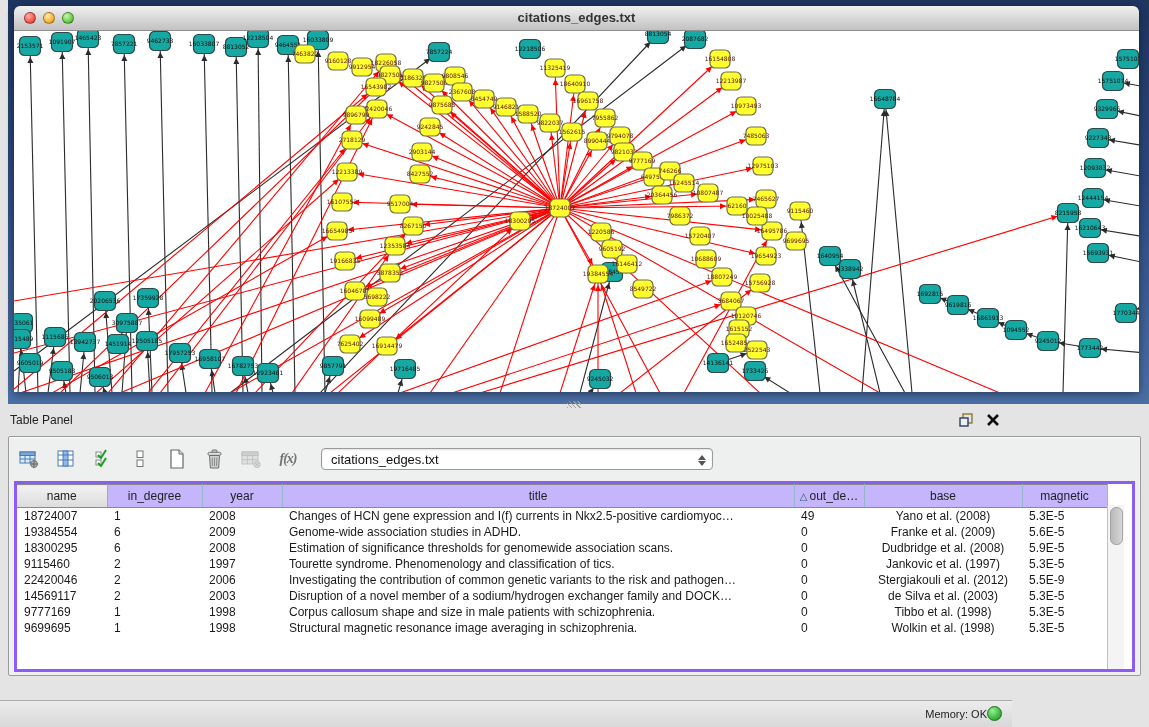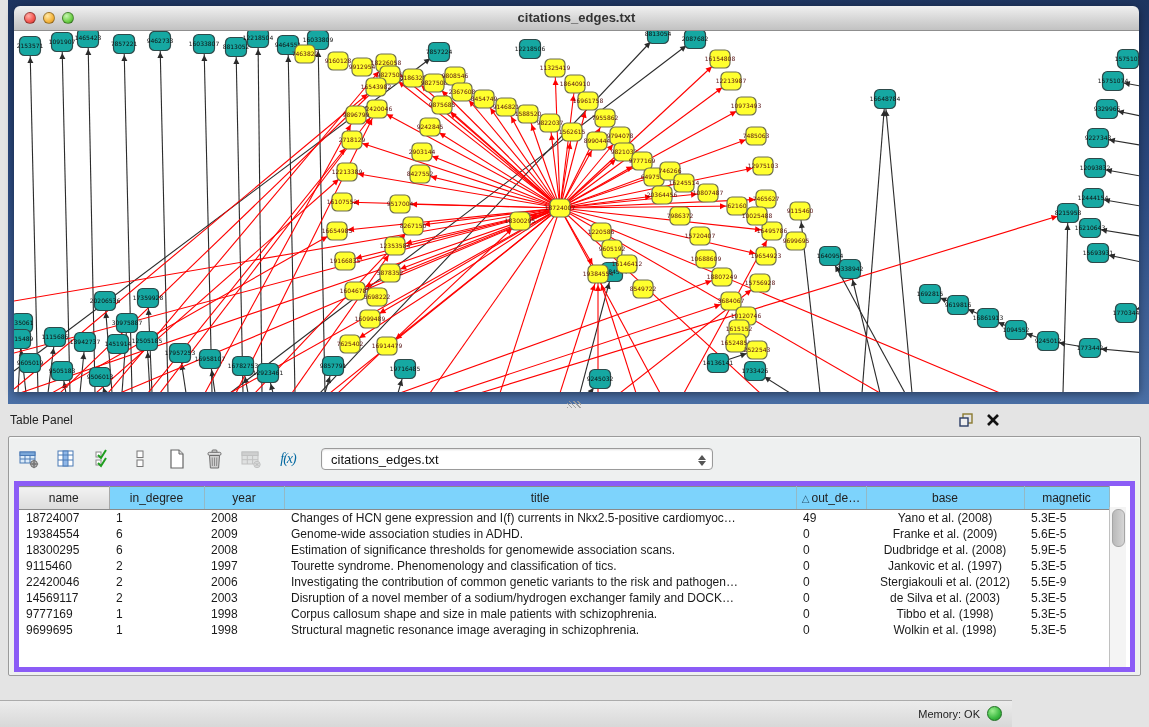--- a/index.html
+++ b/index.html
@@ -28,35 +28,35 @@
   .table-panel{position:absolute;left:0;top:404px;width:1012px;height:323px;background:#e4e4e4;}
   .splitter-handle{position:absolute;left:567px;top:-3px;width:14px;height:7px;
     background:repeating-linear-gradient(45deg,#9a9a9a 0 1px,transparent 1px 3px);opacity:.9;}
   .panel-titlebar{position:absolute;left:0;top:4px;width:100%;height:24px;}
   .panel-title{position:absolute;left:10px;top:5px;font-size:12px;color:#222;}
   .panel-actions{position:absolute;right:12px;top:4px;display:flex;gap:12px;align-items:center;}
   .panel-body{position:absolute;left:8px;top:32px;width:1131px;height:238px;
     background:#eef0f0;border:1px solid #9a9a9a;border-radius:2px;box-shadow:inset 0 1px 2px rgba(255,255,255,.8);}
   .toolbar{position:absolute;left:8px;top:6px;height:32px;display:flex;align-items:center;gap:13px;}
   .tb-icon{width:24px;height:22px;display:inline-flex;align-items:center;justify-content:center;}
-  .fx{font-family:"Liberation Serif","DejaVu Serif",serif;font-style:italic;font-weight:normal;
-      font-size:14px;color:#0369a1;letter-spacing:-1px;}
+  .fx{font-family:"Liberation Serif","DejaVu Serif",serif;font-style:italic;font-weight:bold;
+      font-size:14px;color:#737373;letter-spacing:-1px;}
   .combo{position:relative;margin-left:8px;width:392px;height:22px;background:#fff;
     border:1px solid #9a9a9a;border-radius:4px;box-shadow:inset 0 1px 2px rgba(0,0,0,.12);
     font-size:13px;color:#111;line-height:22px;padding-left:9px;box-sizing:border-box;}
   .combo .arrows{position:absolute;right:5px;top:2px;width:10px;height:18px;display:flex;
     flex-direction:column;align-items:center;justify-content:center;gap:1px;}
   .combo .arrows span{display:block;width:0;height:0;border-left:4px solid transparent;border-right:4px solid transparent;}
   .arr-up{border-bottom:5px solid #555;}
   .arr-dn{border-top:5px solid #555;}
 
   .table-region{position:absolute;left:5px;top:44px;right:5px;bottom:3px;background:#fff;
-    border:5px solid #8b5cf6;overflow:hidden;}
+    border:3px solid #8b5cf6;overflow:hidden;}
   table.data{border-collapse:collapse;table-layout:fixed;width:1090px;font-size:12px;color:#1a1a1a;}
-  table.data th{height:20px;background:#7dd3fc;border-top:1px solid #8a8a8a;border-bottom:1px solid #8a8a8a;
+  table.data th{height:20px;background:#c4b5fd;border-top:1px solid #8a8a8a;border-bottom:1px solid #8a8a8a;
     border-right:1px solid #93b9c6;font-weight:normal;font-size:12px;color:#222;text-align:center;
     overflow:hidden;white-space:nowrap;}
   table.data th.rowhead{background:linear-gradient(180deg,#f2f2f2,#dcdcdc);border-right:1px solid #a9a9a9;}
   table.data td{height:16px;padding:0 0 0 7px;overflow:hidden;white-space:nowrap;text-overflow:ellipsis;}
   table.data td.c{text-align:center;padding:0;}
   .sort-tri{color:#2b5a77;font-size:10px;margin-right:2px;}
   .vscroll{position:absolute;left:1090px;top:21px;width:16px;bottom:0;background:#f4f4f4;
     border-left:1px solid #c0c0c0;}
   .vthumb{position:absolute;left:2px;top:2px;width:11px;height:36px;border-radius:6px;
     background:linear-gradient(90deg,#b9b9b9,#d6d6d6);border:1px solid #a5a5a5;}
@@ -64,21 +64,21 @@
   .tabs-bar{position:absolute;left:0;top:276px;width:100%;height:24px;text-align:center;}
   .segmented{display:inline-flex;border:1px solid #8c8c8c;border-radius:5px;overflow:hidden;
     background:#fff;box-shadow:0 1px 1px rgba(255,255,255,.9);}
   .segment{padding:3px 16px;font-size:12px;color:#222;background:linear-gradient(180deg,#fff,#ececec);
     border-right:1px solid #a5a5a5;cursor:default;}
   .segment:last-child{border-right:none;}
   .segment.selected{background:linear-gradient(180deg,#828282,#6b6b6b);color:#efefef;}
 
   .statusbar{position:absolute;left:0;bottom:0;width:100%;height:26px;
     background:linear-gradient(180deg,#ececec,#d8d8d8);border-top:1px solid #ababab;}
-  .mem{position:absolute;right:10px;top:5px;display:flex;align-items:center;gap:7px;}
+  .mem{position:absolute;right:10px;top:5px;display:flex;align-items:center;}
   .mem-label{font-size:11px;color:#222;}
   .mem-dot{width:13px;height:13px;border-radius:50%;border:1px solid #1c6f1f;
     background:radial-gradient(circle at 35% 30%,#9bee8e,#3cba42 60%,#1f8f24);}
 </style>
 </head>
 <body>
 
 <div class="network-area">
   <div class="graph-window">
     <div class="titlebar">

